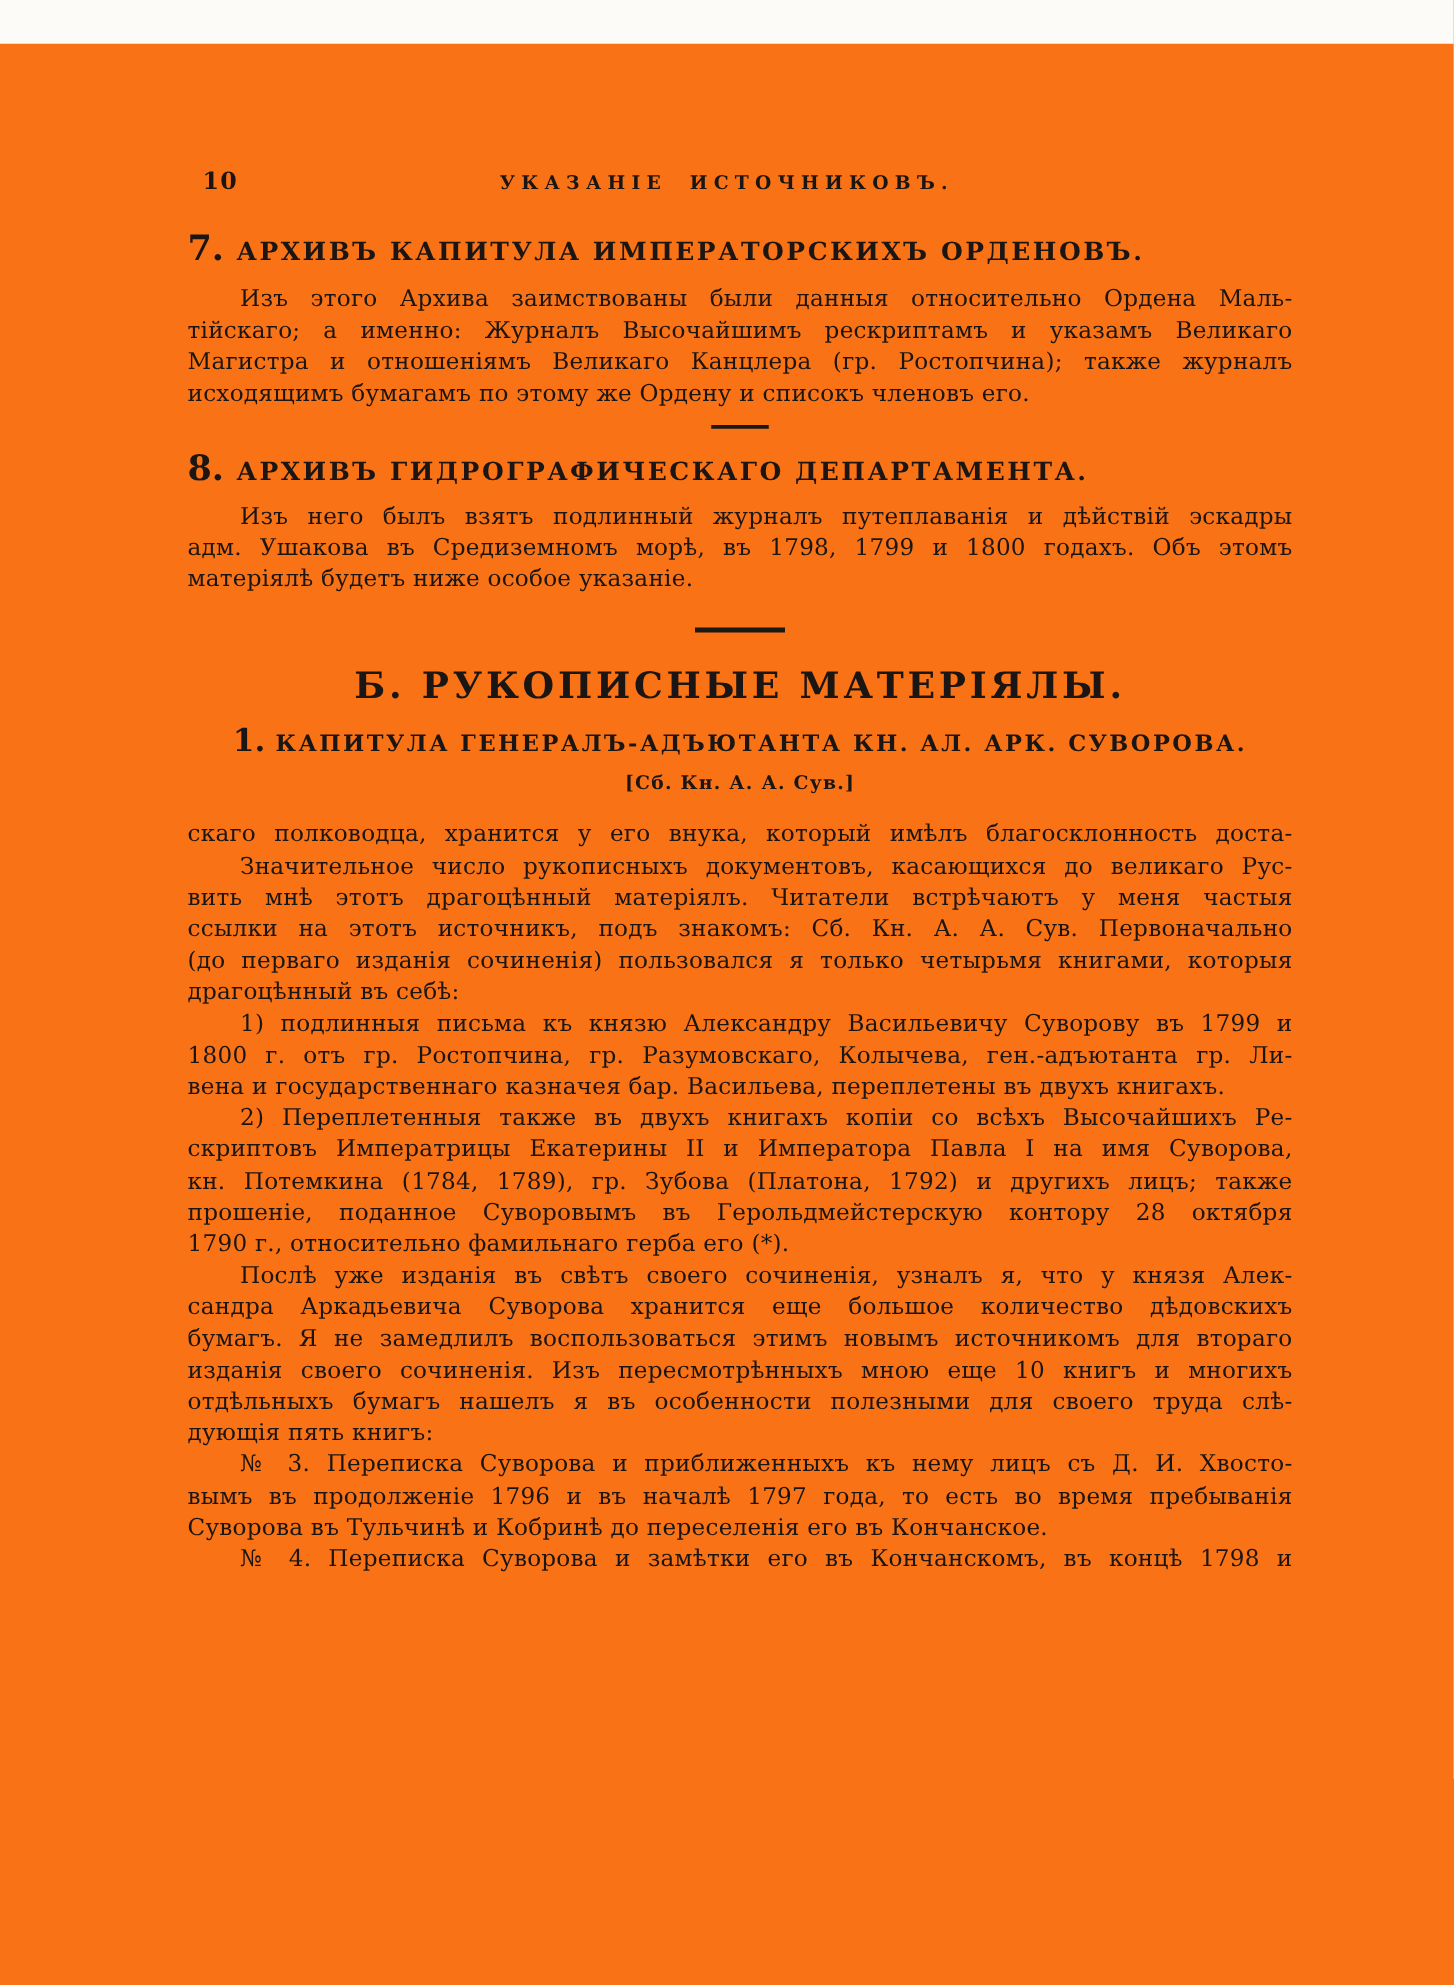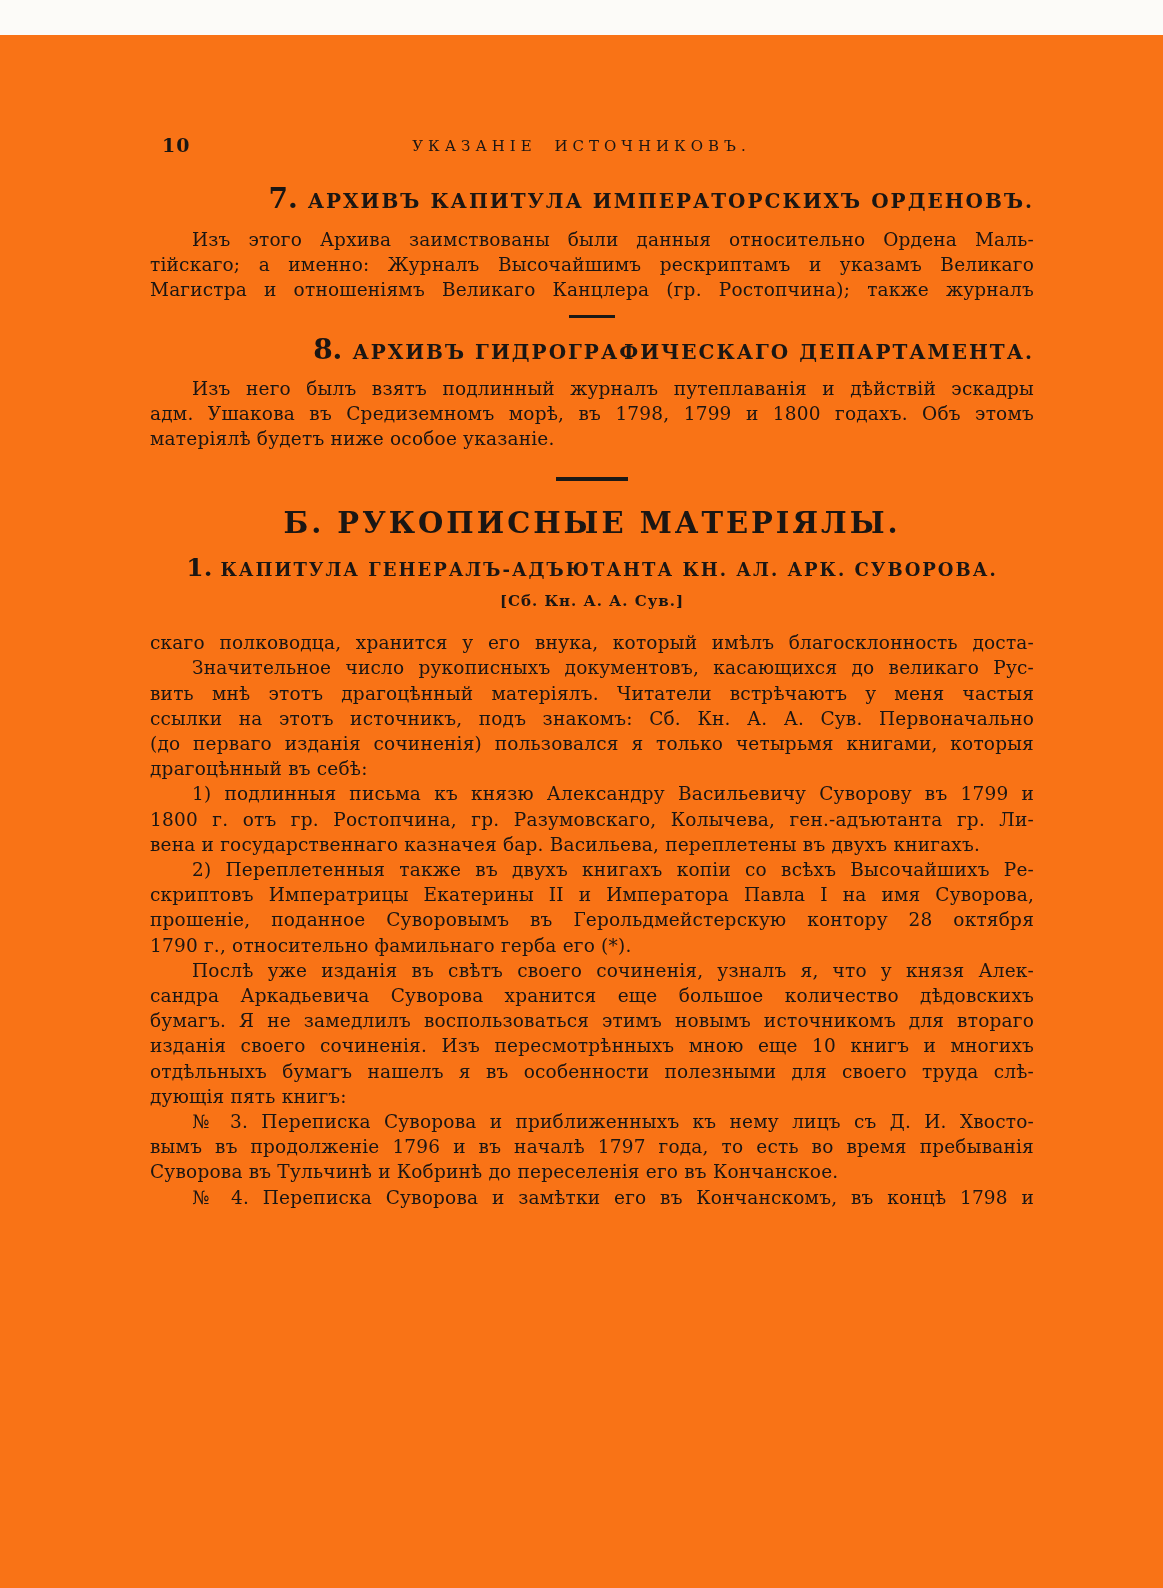--- a/index.html
+++ b/index.html
@@ -11,25 +11,25 @@
   .sheet{
     position:relative;width:1163px;height:1588px;
     background:#f97316;color:#1b1613;overflow:hidden;margin-top:35px;
   }
   .pagenum{
     position:absolute;left:162px;top:99px;
     font-size:19px;font-weight:bold;letter-spacing:1px;
   }
   .runhead{
     position:absolute;left:0;right:0;top:102px;text-align:center;
-    font-size:15px;font-weight:normal;letter-spacing:5px;word-spacing:8px;
+    font-size:15px;font-weight:bold;letter-spacing:5px;word-spacing:8px;
   }
   .content{position:absolute;left:150px;top:140px;width:884px;}
 
-  .sec-head{margin:8px 0 0;text-align:right;font-weight:bold;line-height:32px;}
+  .sec-head{margin:8px 0 0;text-align:left;font-weight:bold;line-height:32px;}
   .sec-head .num{font-size:28px;margin-right:10px;}
   .sec-head .ttl{font-size:20px;letter-spacing:2px;}
 
   .para{font-size:18.5px;line-height:25.2px;font-weight:normal;letter-spacing:0.2px;}
   .para-s7{margin-top:8px;}
   .para-s8{margin-top:6px;}
   .para-first{margin-top:18px;}
   .line{text-align:justify;text-align-last:justify;}
   .line.first{text-indent:42px;}
   .line.last{text-align-last:left;}
@@ -56,20 +56,21 @@
 
   <div class="content">
 
     <div class="sec-head">
       <span class="num">7.</span><span class="ttl">АРХИВЪ КАПИТУЛА ИМПЕРАТОРСКИХЪ ОРДЕНОВЪ.</span>
     </div>
     <div class="para para-s7">
       <div class="line first">Изъ этого Архива заимствованы были данныя относительно Ордена Маль-</div>
       <div class="line">тійскаго; а именно: Журналъ Высочайшимъ рескриптамъ и указамъ Великаго</div>
       <div class="line">Магистра и отношеніямъ Великаго Канцлера (гр. Ростопчина); также журналъ</div>
+      <div class="line last">исходящимъ бумагамъ по этому же Ордену и списокъ членовъ его.</div>
     </div>
 
     <div class="div-sm"></div>
 
     <div class="sec-head sec8-head">
       <span class="num">8.</span><span class="ttl">АРХИВЪ ГИДРОГРАФИЧЕСКАГО ДЕПАРТАМЕНТА.</span>
     </div>
     <div class="para para-s8">
       <div class="line first">Изъ него былъ взятъ подлинный журналъ путеплаванія и дѣйствій эскадры</div>
       <div class="line">адм. Ушакова въ Средиземномъ морѣ, въ 1798, 1799 и 1800 годахъ. Объ этомъ</div>
@@ -95,20 +96,21 @@
 
     <div class="para">
       <div class="line first">1) подлинныя письма къ князю Александру Васильевичу Суворову въ 1799 и</div>
       <div class="line">1800 г. отъ гр. Ростопчина, гр. Разумовскаго, Колычева, ген.-адъютанта гр. Ли-</div>
       <div class="line last">вена и государственнаго казначея бар. Васильева, переплетены въ двухъ книгахъ.</div>
     </div>
 
     <div class="para">
       <div class="line first">2) Переплетенныя также въ двухъ книгахъ копіи со всѣхъ Высочайшихъ Ре-</div>
       <div class="line">скриптовъ Императрицы Екатерины II и Императора Павла I на имя Суворова,</div>
+      <div class="line">кн. Потемкина (1784, 1789), гр. Зубова (Платона, 1792) и другихъ лицъ; также</div>
       <div class="line">прошеніе, поданное Суворовымъ въ Герольдмейстерскую контору 28 октября</div>
       <div class="line last">1790 г., относительно фамильнаго герба его (*).</div>
     </div>
 
     <div class="para">
       <div class="line first">Послѣ уже изданія въ свѣтъ своего сочиненія, узналъ я, что у князя Алек-</div>
       <div class="line">сандра Аркадьевича Суворова хранится еще большое количество дѣдовскихъ</div>
       <div class="line">бумагъ. Я не замедлилъ воспользоваться этимъ новымъ источникомъ для втораго</div>
       <div class="line">изданія своего сочиненія. Изъ пересмотрѣнныхъ мною еще 10 книгъ и многихъ</div>
       <div class="line">отдѣльныхъ бумагъ нашелъ я въ особенности полезными для своего труда слѣ-</div>

